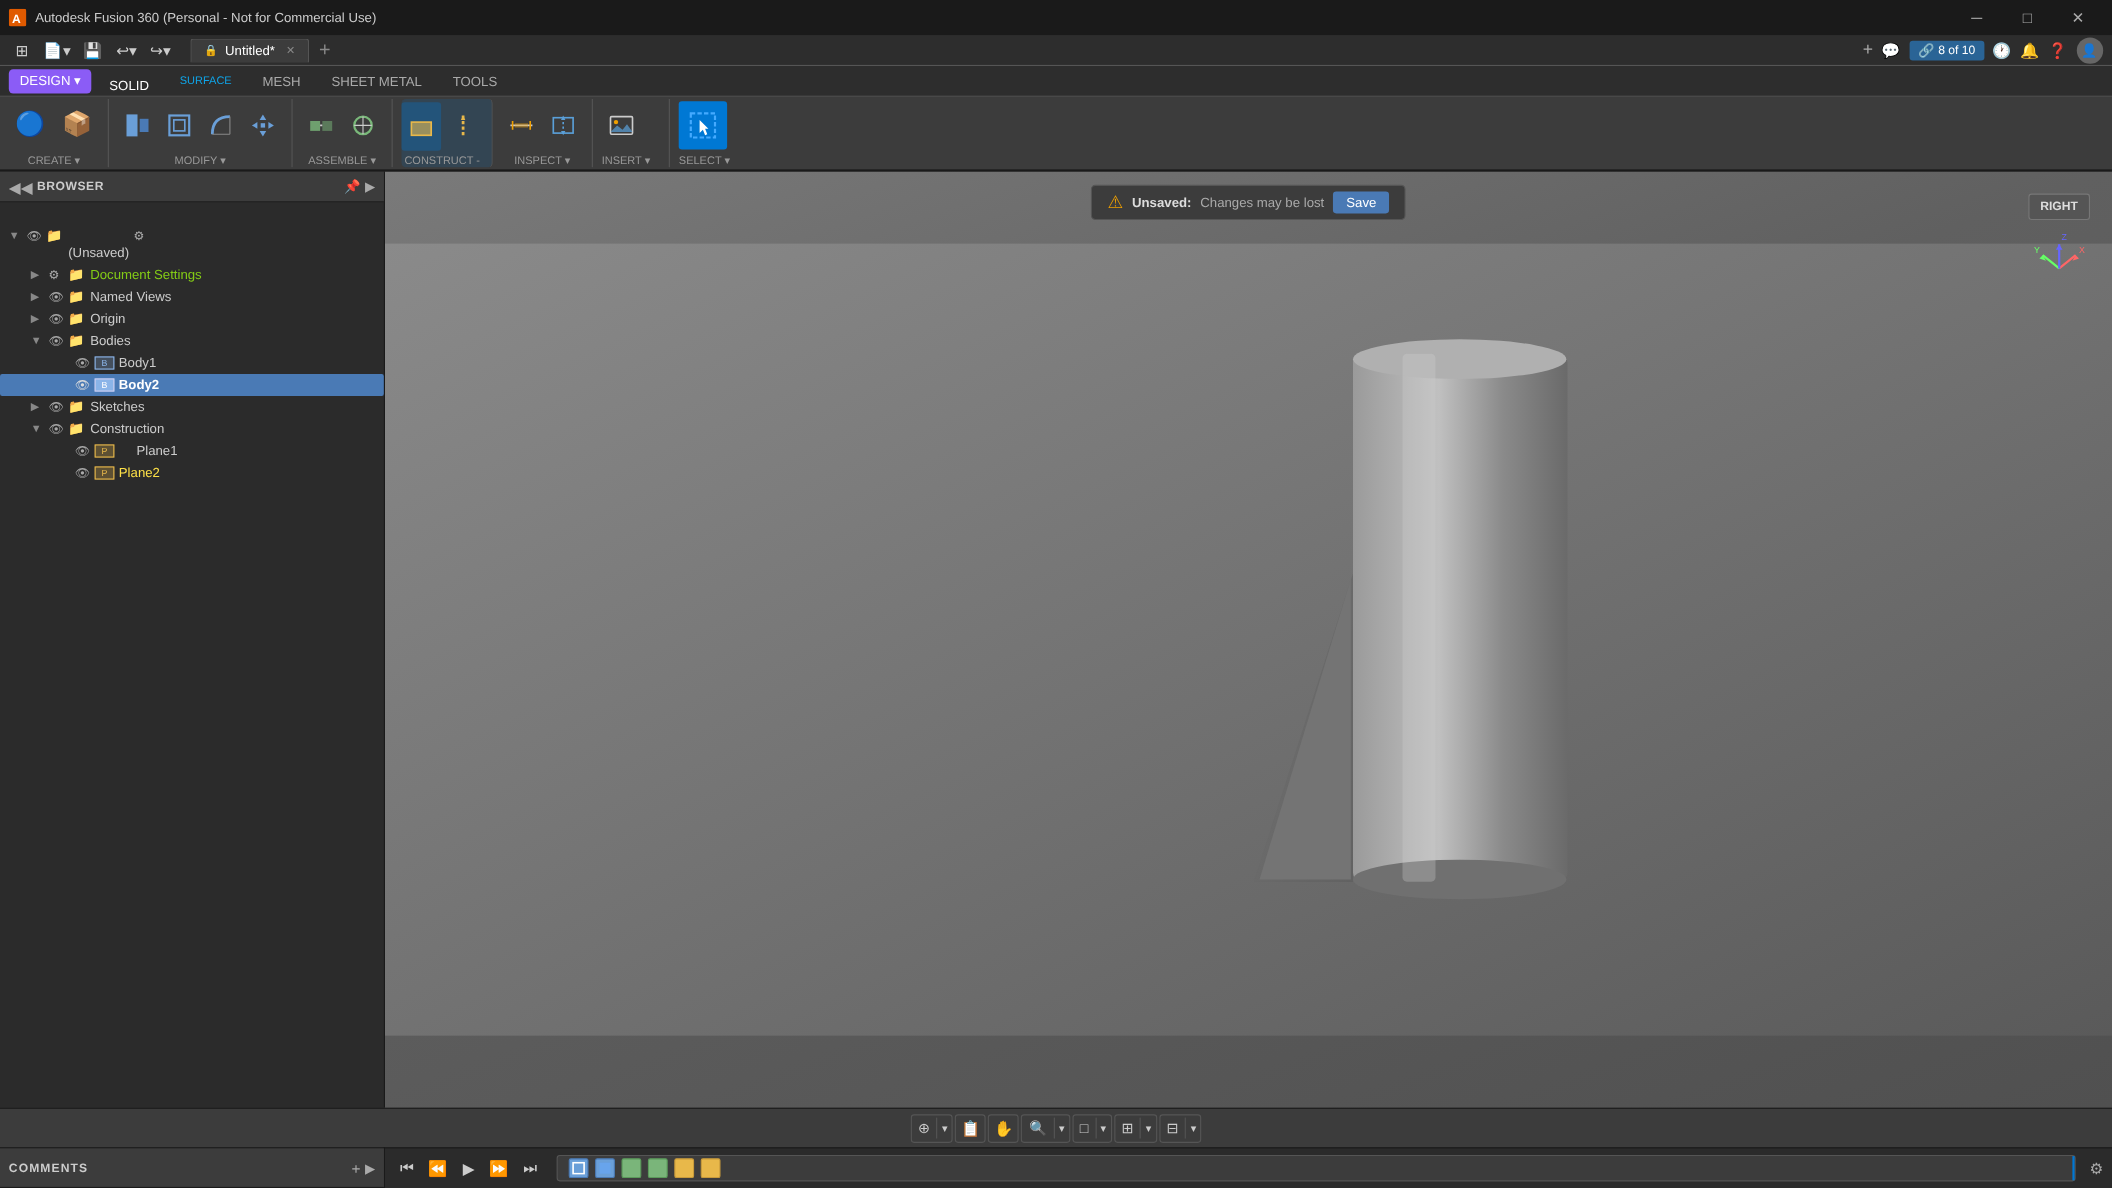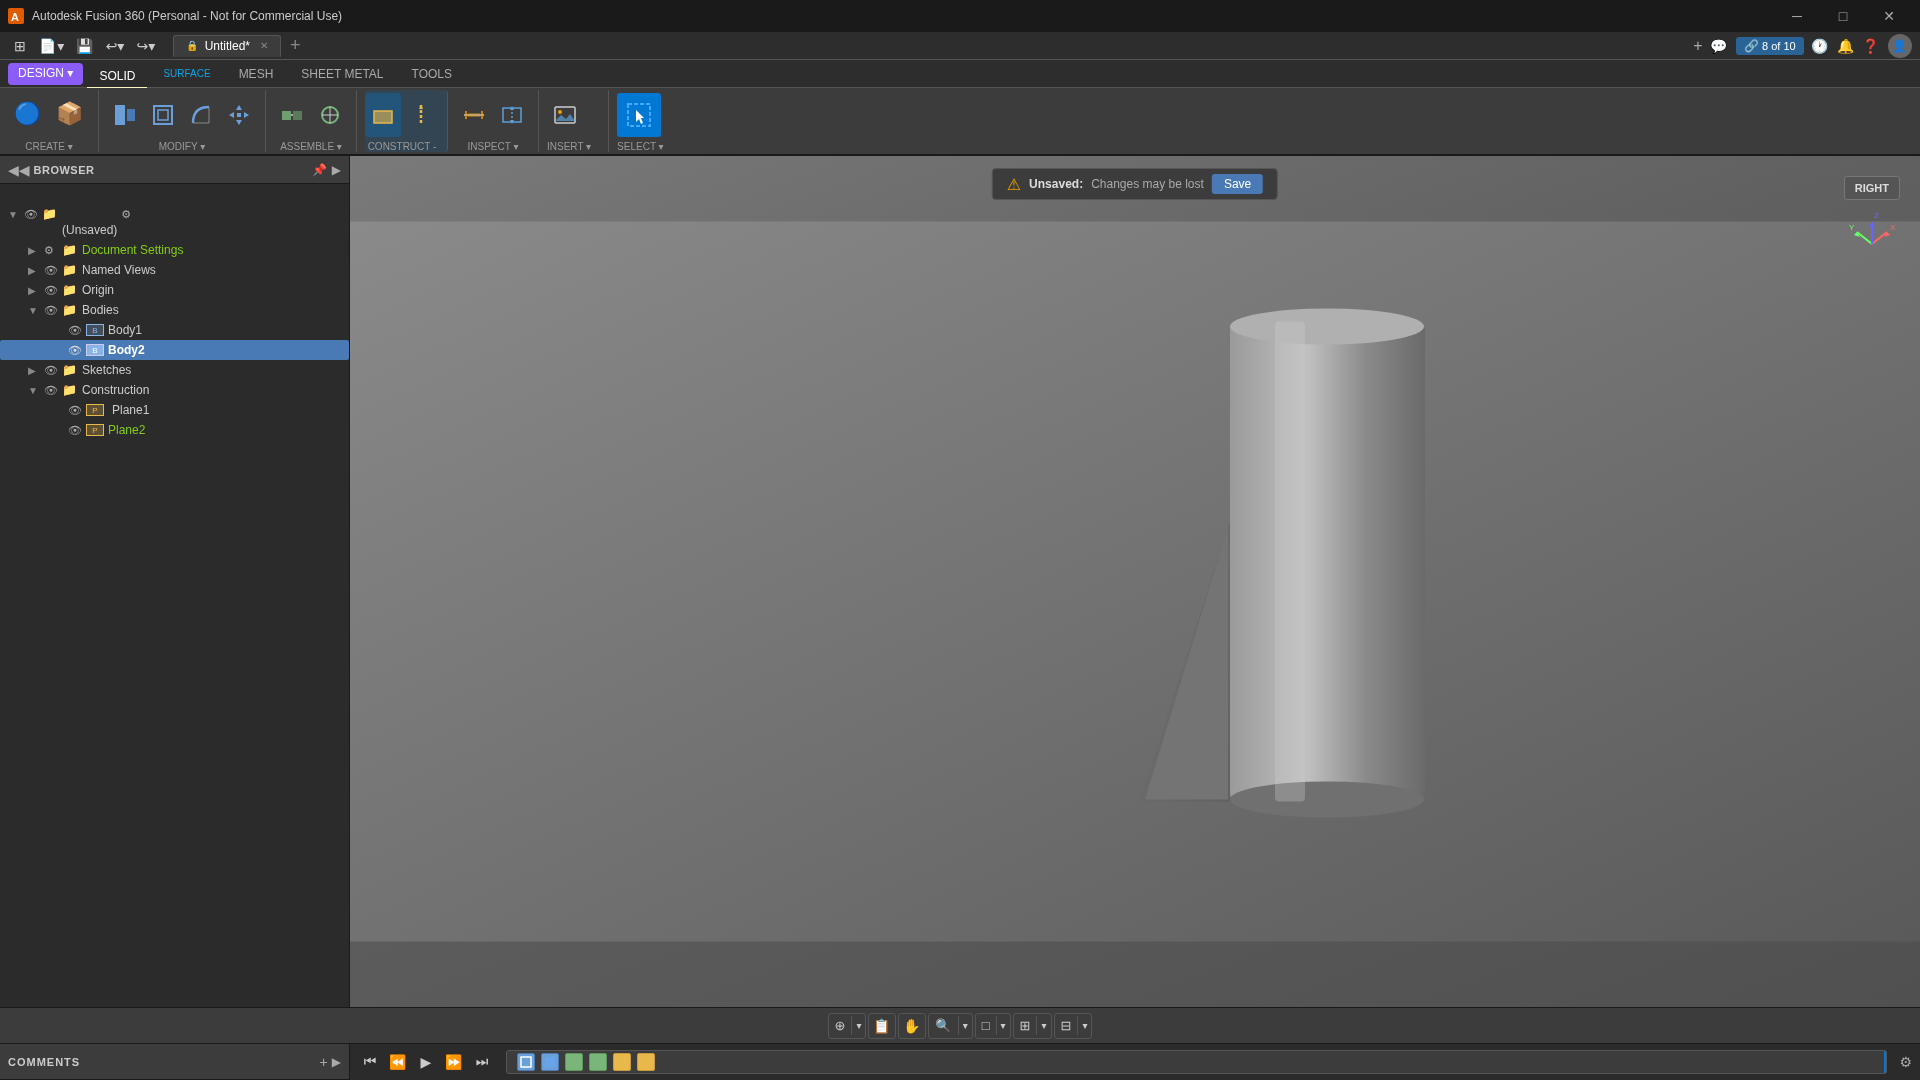--- a/index.html
+++ b/index.html
@@ -81,21 +81,21 @@
     <div style="color:#aaa;cursor:pointer;font-size:14px;">🔔</div>
     <div style="color:#aaa;cursor:pointer;font-size:14px;">❓</div>
     <div style="width:24px;height:24px;background:#666;border-radius:50%;cursor:pointer;display:flex;align-items:center;justify-content:center;color:#fff;font-size:12px;">👤</div>
   </div>
 </div>
 
 <div id="ribbon-tabs" style="display:flex;align-items:center;padding:0 8px;height:28px;background:#2d2d2d;border-bottom:1px solid #555;gap:4px;">
   <div style="background:#8b5cf6;color:white;border-radius:4px;padding:3px 10px;cursor:pointer;font-size:12px;font-weight:500;display:flex;align-items:flex-start;gap:4px;height:22px;">
     <span>DESIGN ▾</span>
   </div>
-  <div style="padding:4px 12px;color:#fff;cursor:pointer;font-size:12px;font-weight:500;border-bottom:8px solid #fef9c3;margin-top:12px;">SOLID</div>
+  <div style="padding:4px 12px;color:#fff;cursor:pointer;font-size:12px;font-weight:500;border-bottom:4px solid #fef9c3;margin-top:12px;">SOLID</div>
   <div style="padding:4px 12px;color:#0ea5e9;cursor:pointer;font-size:10px;font-weight:500;">SURFACE</div>
   <div style="padding:4px 12px;color:#aaa;cursor:pointer;font-size:12px;font-weight:500;">MESH</div>
   <div style="padding:4px 12px;color:#aaa;cursor:pointer;font-size:12px;font-weight:500;">SHEET METAL</div>
   <div style="padding:4px 12px;color:#aaa;cursor:pointer;font-size:12px;font-weight:500;">TOOLS</div>
 </div>
 
 <div id="ribbon" style="display:flex;align-items:stretch;background:#3c3c3c;padding:2px 8px;gap:4px;height:68px;border-bottom:2px solid #1a1a1a;flex-shrink:0;">
 
   <div style="display:flex;flex-direction:column;border-right:1px solid #555;padding-right:8px;margin-right:4px;">
     <div style="display:flex;gap:2px;flex:1;align-items:center;">
@@ -304,28 +304,28 @@
         <span style="color:#888;font-size:10px;width:14px;">▼</span>
         <span style="color:#aaa;font-size:11px;width:16px;">👁</span>
         <span style="color:#7a9ccc;font-size:12px;width:18px;">📁</span>
         <span style="font-size:12px;color:#ccc;">Construction</span>
       </div>
 
       <div style="display:flex;align-items:center;padding:3px 8px;cursor:pointer;gap:2px;padding-left:52px;">
         <span style="color:#888;font-size:10px;width:14px;"></span>
         <span style="color:#aaa;font-size:11px;width:16px;">👁</span>
         <span style="width:18px;height:12px;border:1px solid #e8b84a;background:#e8b84a44;display:inline-flex;align-items:center;justify-content:center;font-size:8px;color:#e8b84a;">P</span>
-        <span style="font-size:12px;color:#ccc;margin-left:6px;">Plane1</span>
+        <span style="font-size:12px;color:#ccc;margin-left:18px;">Plane1</span>
       </div>
 
       <div style="display:flex;align-items:center;padding:3px 8px;cursor:pointer;gap:2px;padding-left:52px;">
         <span style="color:#888;font-size:10px;width:14px;"></span>
         <span style="color:#aaa;font-size:11px;width:16px;">👁</span>
         <span style="width:18px;height:12px;border:1px solid #e8b84a;background:#e8b84a44;display:inline-flex;align-items:center;justify-content:center;font-size:8px;color:#e8b84a;">P</span>
-        <span style="font-size:12px;color:#84cc16;margin-left:2px;">Plane2</span>
+        <span style="font-size:12px;color:#fde047;margin-left:2px;">Plane2</span>
       </div>
 
     </div>
   </div>
 
   <div id="viewport" style="flex:1;position:relative;overflow:hidden;background:linear-gradient(160deg,#7a7a7a 0%,#606060 40%,#505050 100%);">
     
     
     <div id="unsaved-banner" style="position:absolute;top:12px;left:50%;transform:translateX(-50%);background:#3c3c3c;border:1px solid #555;border-radius:4px;padding:5px 14px;display:flex;align-items:center;gap:8px;z-index:10;">
       <span style="color:#f0a000;font-size:16px;">⚠</span>

